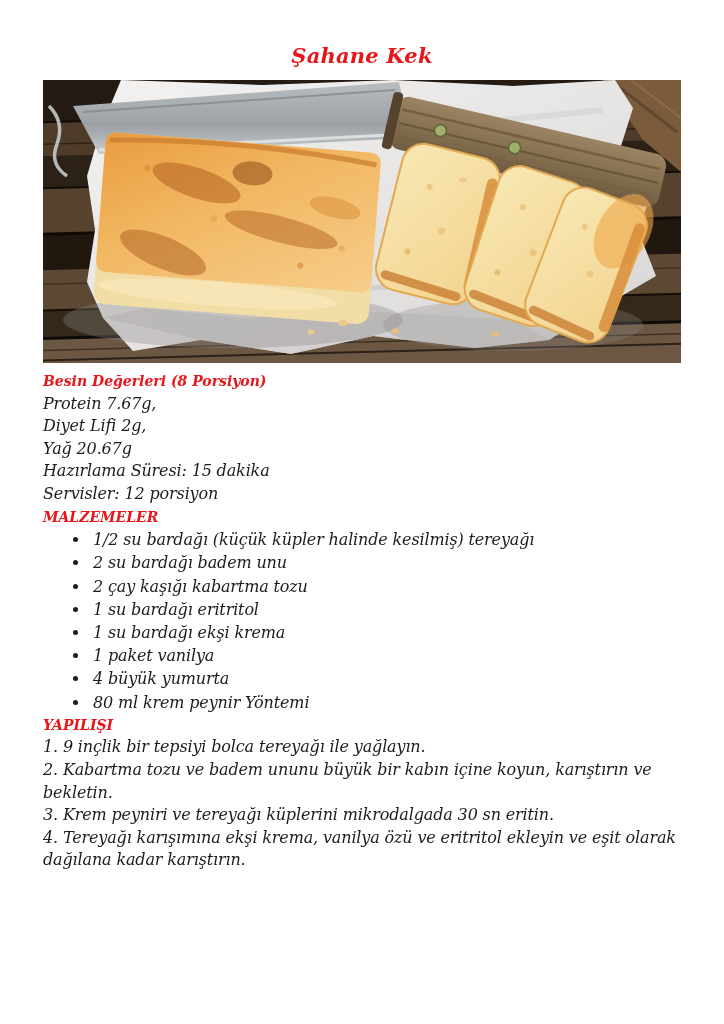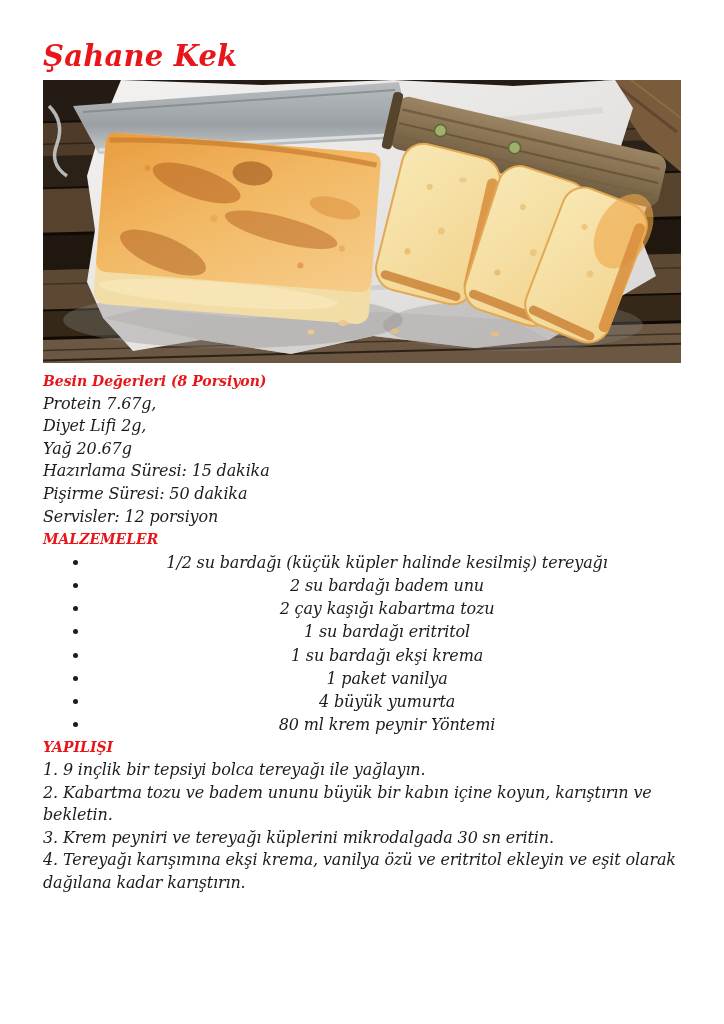--- a/index.html
+++ b/index.html
@@ -14,22 +14,22 @@
     background: #ffffff;
     overflow: hidden;
     box-sizing: border-box;
     padding: 38px 43px 0 43px;
     font-family: "DejaVu Serif", "Liberation Serif", serif;
     font-style: italic;
     color: #1c1c1c;
   }
   .title {
     margin: 0 0 6px 0;
-    text-align: left;
-    font-size: 29px;
+    text-align: center;
+    font-size: 21px;
     line-height: 36px;
     font-weight: bold;
     font-style: italic;
     color: #e8161a;
     letter-spacing: 0.2px;
   }
   figure.photo {
     margin: 0 0 7px 0;
     width: 638px;
     height: 283px;
@@ -52,21 +52,20 @@
     letter-spacing: 0;
   }
   ul.ingredients {
     margin: 0;
     padding: 0 0 0 47px;
     list-style: disc;
   }
   ul.ingredients li {
     padding-left: 3px;
     line-height: 23.2px;
-    text-align: center;
   }
 </style>
 </head>
 <body>
 
 <div class="page">
 
   <h1 class="title">Şahane Kek</h1>
 
   <figure class="photo">
@@ -213,21 +212,20 @@
   </figure>
 
   <div class="bodytext">
 
     <section>
       <h2 class="red-head">Besin Değerleri (8 Porsiyon)</h2>
       <p>Protein 7.67g,</p>
       <p>Diyet Lifi 2g,</p>
       <p>Yağ 20.67g</p>
       <p>Hazırlama Süresi: 15 dakika</p>
-      <p>Pişirme Süresi: 50 dakika</p>
       <p>Servisler: 12 porsiyon</p>
     </section>
 
     <section>
       <h2 class="red-head">MALZEMELER</h2>
       <ul class="ingredients">
         <li>1/2 su bardağı (küçük küpler halinde kesilmiş) tereyağı</li>
         <li>2 su bardağı badem unu</li>
         <li>2 çay kaşığı kabartma tozu</li>
         <li>1 su bardağı eritritol</li>

